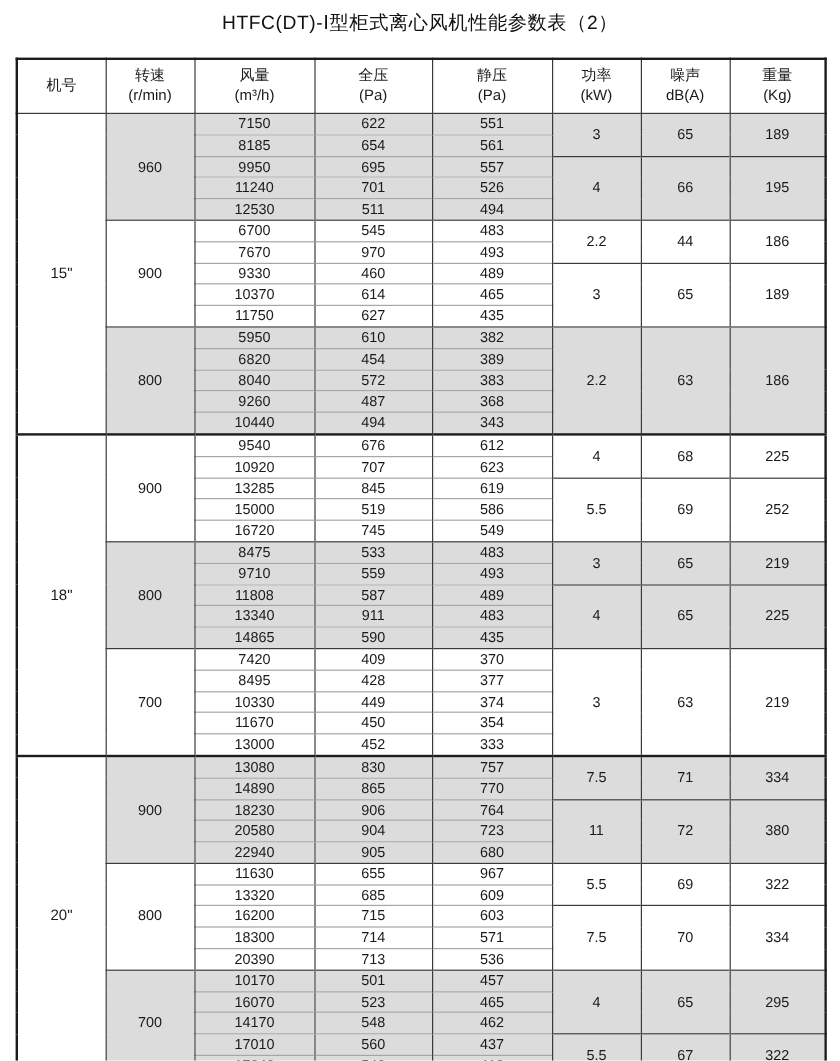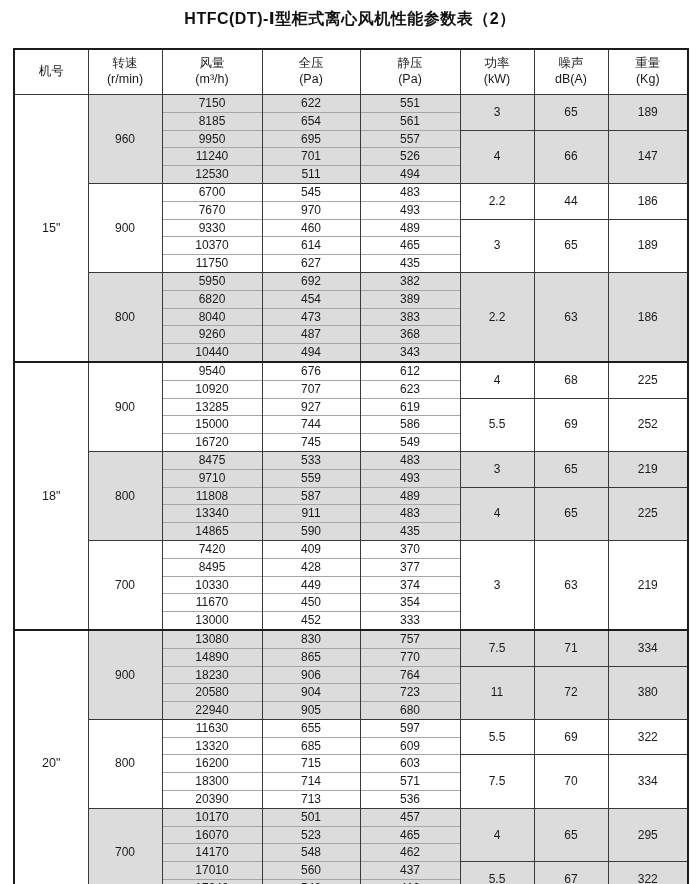--- a/index.html
+++ b/index.html
@@ -15,21 +15,21 @@
     width: 700px;
     height: 884px;
     background: #ffffff;
     overflow: hidden;
   }
   .title {
     margin: 0;
     padding-top: 9px;
     text-align: center;
     font-size: 16px;
-    font-weight: bold;
+    font-weight: normal;
     letter-spacing: 0.5px;
     color: #111111;
   }
   table.perf-table {
     border-collapse: collapse;
     table-layout: fixed;
     width: 676px;
     margin: 18px 0 0 13px;
     border: 2px solid #1c1c1c;
   }
@@ -136,21 +136,21 @@
           <td class="shade sep">8185</td>
           <td class="shade sep">654</td>
           <td class="shade sep">561</td>
         </tr>
         <tr>
           <td class="shade sep">9950</td>
           <td class="shade sep">695</td>
           <td class="shade sep">557</td>
           <td class="shade" rowspan="3">4</td>
           <td class="shade" rowspan="3">66</td>
-          <td class="shade" rowspan="3">147</td>
+          <td class="shade" rowspan="3">195</td>
         </tr>
         <tr>
           <td class="shade sep">11240</td>
           <td class="shade sep">701</td>
           <td class="shade sep">526</td>
         </tr>
         <tr>
           <td class="shade sep">12530</td>
           <td class="shade sep">511</td>
           <td class="shade sep">494</td>
@@ -183,34 +183,34 @@
           <td class="sep">465</td>
         </tr>
         <tr>
           <td class="sep">11750</td>
           <td class="sep">627</td>
           <td class="sep">435</td>
         </tr>
         <tr>
           <td class="shade" rowspan="5">800</td>
           <td class="shade">5950</td>
-          <td class="shade">692</td>
+          <td class="shade">610</td>
           <td class="shade">382</td>
           <td class="shade" rowspan="5">2.2</td>
           <td class="shade" rowspan="5">63</td>
           <td class="shade" rowspan="5">186</td>
         </tr>
         <tr>
           <td class="shade sep">6820</td>
           <td class="shade sep">454</td>
           <td class="shade sep">389</td>
         </tr>
         <tr>
           <td class="shade sep">8040</td>
-          <td class="shade sep">473</td>
+          <td class="shade sep">572</td>
           <td class="shade sep">383</td>
         </tr>
         <tr>
           <td class="shade sep">9260</td>
           <td class="shade sep">487</td>
           <td class="shade sep">368</td>
         </tr>
         <tr>
           <td class="shade sep">10440</td>
           <td class="shade sep">494</td>
@@ -226,29 +226,29 @@
           <td rowspan="2" class="sec">68</td>
           <td rowspan="2" class="sec">225</td>
         </tr>
         <tr>
           <td class="sep">10920</td>
           <td class="sep">707</td>
           <td class="sep">623</td>
         </tr>
         <tr>
           <td class="sep">13285</td>
-          <td class="sep">927</td>
+          <td class="sep">845</td>
           <td class="sep">619</td>
           <td rowspan="3">5.5</td>
           <td rowspan="3">69</td>
           <td rowspan="3">252</td>
         </tr>
         <tr>
           <td class="sep">15000</td>
-          <td class="sep">744</td>
+          <td class="sep">519</td>
           <td class="sep">586</td>
         </tr>
         <tr>
           <td class="sep">16720</td>
           <td class="sep">745</td>
           <td class="sep">549</td>
         </tr>
         <tr>
           <td class="shade" rowspan="5">800</td>
           <td class="shade">8475</td>
@@ -340,21 +340,21 @@
         </tr>
         <tr>
           <td class="shade sep">22940</td>
           <td class="shade sep">905</td>
           <td class="shade sep">680</td>
         </tr>
         <tr>
           <td rowspan="5">800</td>
           <td>11630</td>
           <td>655</td>
-          <td>597</td>
+          <td>967</td>
           <td rowspan="2">5.5</td>
           <td rowspan="2">69</td>
           <td rowspan="2">322</td>
         </tr>
         <tr>
           <td class="sep">13320</td>
           <td class="sep">685</td>
           <td class="sep">609</td>
         </tr>
         <tr>

